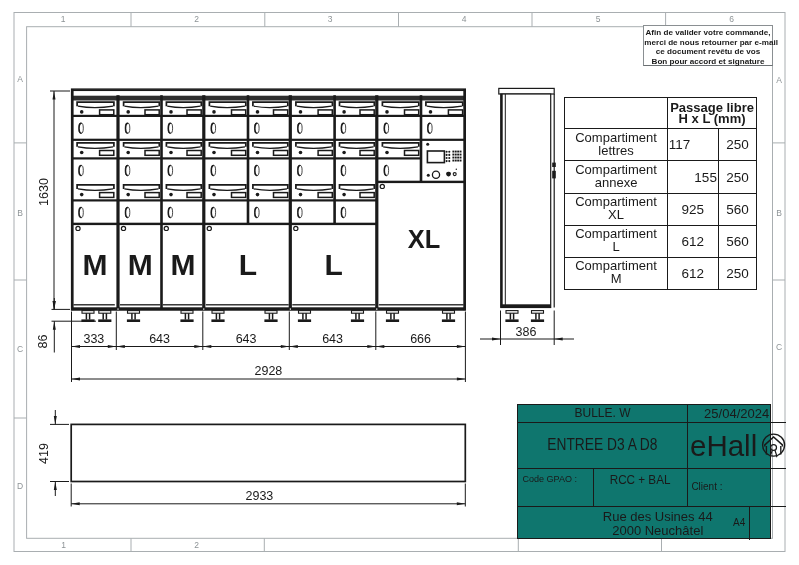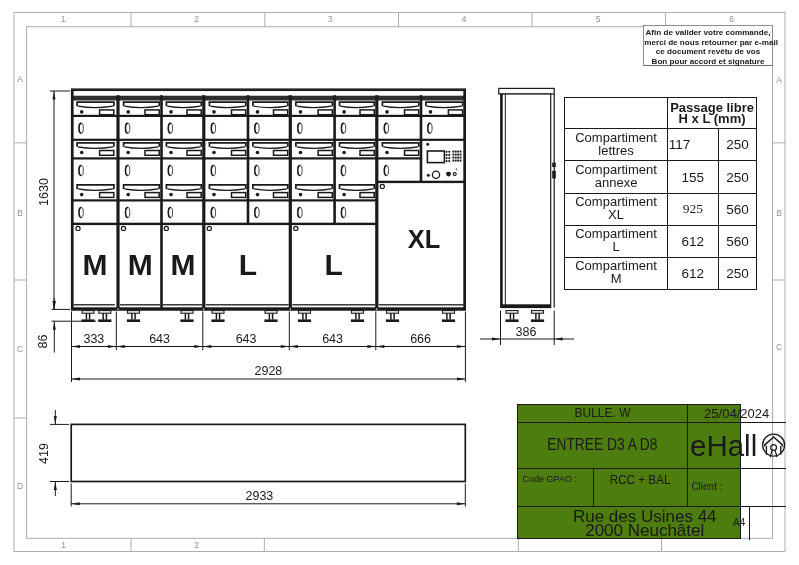--- a/index.html
+++ b/index.html
@@ -685,46 +685,46 @@
           </tr>
 
 <tr style="height:31.9px">
             <td style="border:1.4px solid #1a1a1a;text-align:center;font-size:13px;line-height:12.8px;">Compartiment<br>lettres</td>
             <td style="border:1.4px solid #1a1a1a;text-align:left;font-size:13.5px;">117</td>
             <td style="border:1.4px solid #1a1a1a;text-align:center;font-size:13.5px;">250</td>
           </tr>
 
 <tr style="height:31.9px">
             <td style="border:1.4px solid #1a1a1a;text-align:center;font-size:13px;line-height:12.8px;">Compartiment<br>annexe</td>
-            <td style="border:1.4px solid #1a1a1a;text-align:center;font-size:13.5px;">155</td>
+            <td style="border:1.4px solid #1a1a1a;text-align:right;font-size:13.5px;">155</td>
             <td style="border:1.4px solid #1a1a1a;text-align:center;font-size:13.5px;">250</td>
           </tr>
 
 <tr style="height:31.9px">
             <td style="border:1.4px solid #1a1a1a;text-align:center;font-size:13px;line-height:12.8px;">Compartiment<br>XL</td>
-            <td style="border:1.4px solid #1a1a1a;text-align:center;font-size:13.5px;font-family:Liberation Serif, serif;">925</td>
+            <td style="border:1.4px solid #1a1a1a;text-align:center;font-size:13.5px;">925</td>
             <td style="border:1.4px solid #1a1a1a;text-align:center;font-size:13.5px;">560</td>
           </tr>
 
 <tr style="height:31.9px">
             <td style="border:1.4px solid #1a1a1a;text-align:center;font-size:13px;line-height:12.8px;">Compartiment<br>L</td>
             <td style="border:1.4px solid #1a1a1a;text-align:center;font-size:13.5px;">612</td>
             <td style="border:1.4px solid #1a1a1a;text-align:center;font-size:13.5px;">560</td>
           </tr>
 
 <tr style="height:31.9px">
             <td style="border:1.4px solid #1a1a1a;text-align:center;font-size:13px;line-height:12.8px;">Compartiment<br>M</td>
             <td style="border:1.4px solid #1a1a1a;text-align:center;font-size:13.5px;">612</td>
             <td style="border:1.4px solid #1a1a1a;text-align:center;font-size:13.5px;">250</td>
           </tr>
 </tbody>
       </table>
     </div>
 
-<div class="abs" style="left:517.1px;top:404.2px;width:224px;height:135.0px;border:1.3px solid #1a1a1a;background:#4d7c0f;color:#1a1a1a;">
+<div class="abs" style="left:517.1px;top:404.2px;width:254px;height:135.0px;border:1.3px solid #1a1a1a;background:#0f766e;color:#1a1a1a;">
 <div class="abs" style="left:0;top:16.8px;width:268.3px;height:1.2px;background:#1a1a1a;"></div>
 <div class="abs" style="left:0;top:62.4px;width:268.3px;height:1.2px;background:#1a1a1a;"></div>
 <div class="abs" style="left:0;top:100.7px;width:268.3px;height:1.2px;background:#1a1a1a;"></div>
 <div class="abs" style="left:168.8px;top:0;width:1px;height:101px;background:#1a1a1a;"></div>
 <div class="abs" style="left:74.6px;top:62.4px;width:1px;height:38.3px;background:#1a1a1a;"></div>
 <div class="abs" style="left:231.3px;top:100.7px;width:1px;height:34.3px;background:#1a1a1a;"></div>
 
 <div class="abs" style="left:0;top:0;width:168.8px;height:16.8px;text-align:center;font-size:12px;line-height:17px;">BULLE. W</div>
 
 <div class="abs" style="left:168.8px;top:0;width:99.5px;height:16.8px;text-align:center;font-size:13px;line-height:17px;">25/04/2024</div>
@@ -747,17 +747,17 @@
 <circle cx="86.6" cy="25.6" r="2.9" stroke-width="1.25"></circle>
 <path d="M85.3 28.1 L83.4 33.9 Q83.2 34.8 84.1 34.6" stroke-width="1.25"></path>
 <path d="M87.9 28.1 L89.8 33.9 Q90.0 34.8 89.1 34.6" stroke-width="1.25"></path>
 </g>
 </svg></div>
 
 <div class="abs" style="left:74.6px;top:62.4px;width:94.2px;height:38.3px;text-align:center;font-size:13px;padding-top:4.5px;transform:scaleX(.9);transform-origin:50% 0;">RCC + BAL</div>
 
 <div class="abs" style="left:168.8px;top:70px;width:99.5px;height:38.3px;font-size:10px;padding:5.5px 0 0 4.5px;">Client :</div>
 
-<div class="abs" style="left:11px;top:100.7px;width:231.3px;height:34.3px;text-align:center;font-size:17px;line-height:13.6px;padding-top:4.2px;">Rue des Usines 44<br>2000 Neuchâtel</div>
+<div class="abs" style="left:24px;top:100.7px;width:231.3px;height:34.3px;text-align:center;font-size:13px;line-height:13.6px;padding-top:4.2px;">Rue des Usines 44<br>2000 Neuchâtel</div>
 
 <div class="abs" style="left:215px;top:100.7px;width:37px;height:34.3px;text-align:left;font-size:10px;line-height:34px;">A4</div>
 </div>
 </div>
 
 </body></html>

